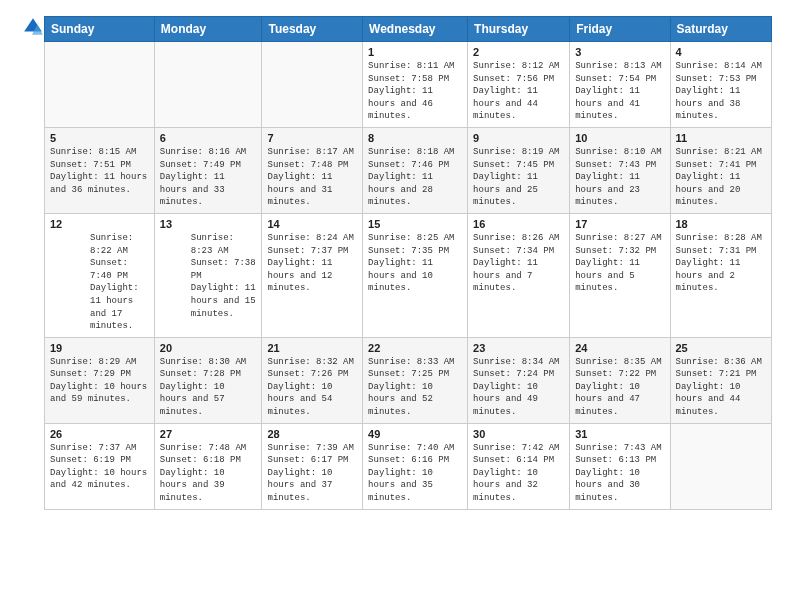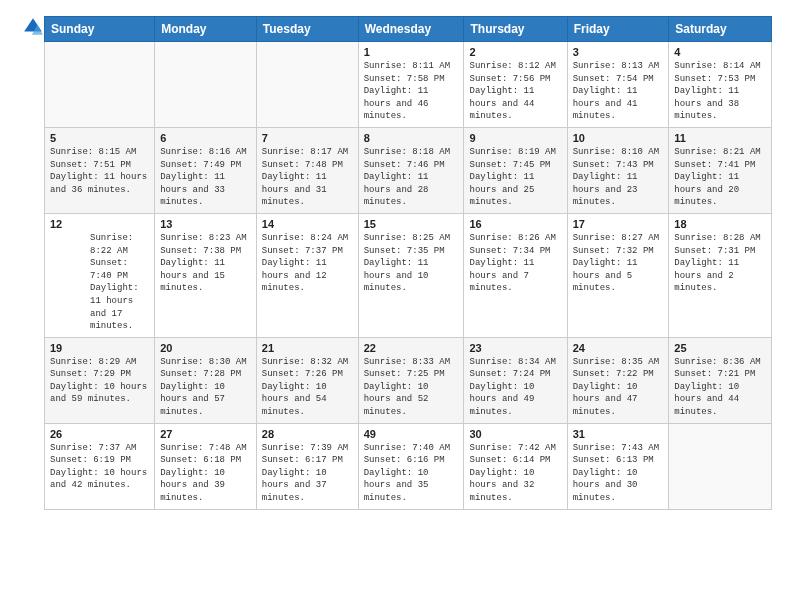--- a/index.html
+++ b/index.html
@@ -210,21 +210,21 @@
         </tr>
         <tr>
           <td>
             <span class="day-num">12</span>
             <div class="day-info" style="white-space: pre-line; margin-left: 40px;">Sunrise: 8:22 AM
 Sunset: 7:40 PM
 Daylight: 11 hours and 17 minutes.</div>
           </td>
           <td>
             <span class="day-num">13</span>
-            <div class="day-info" style="white-space: pre-line;">Sunrise: 8:23 AM
+            <div class="day-info" style="white-space: pre-line; margin-left: 31px;">Sunrise: 8:23 AM
 Sunset: 7:38 PM
 Daylight: 11 hours and 15 minutes.</div>
           </td>
           <td>
             <span class="day-num">14</span>
             <div class="day-info" style="white-space: pre-line;">Sunrise: 8:24 AM
 Sunset: 7:37 PM
 Daylight: 11 hours and 12 minutes.</div>
           </td>
           <td>

